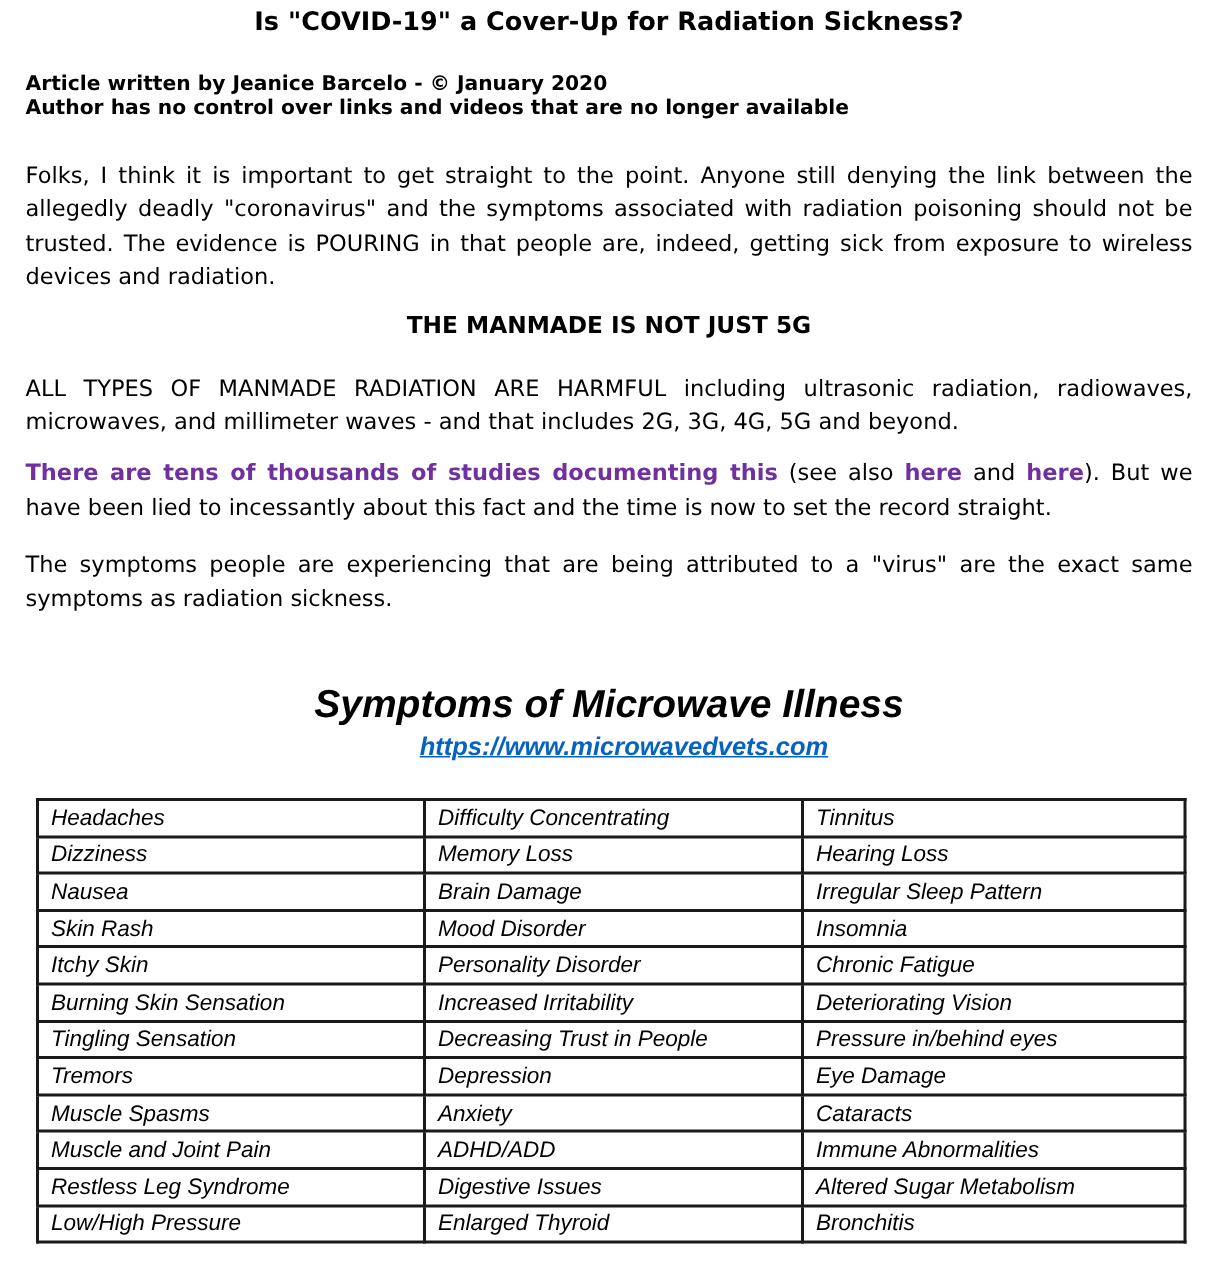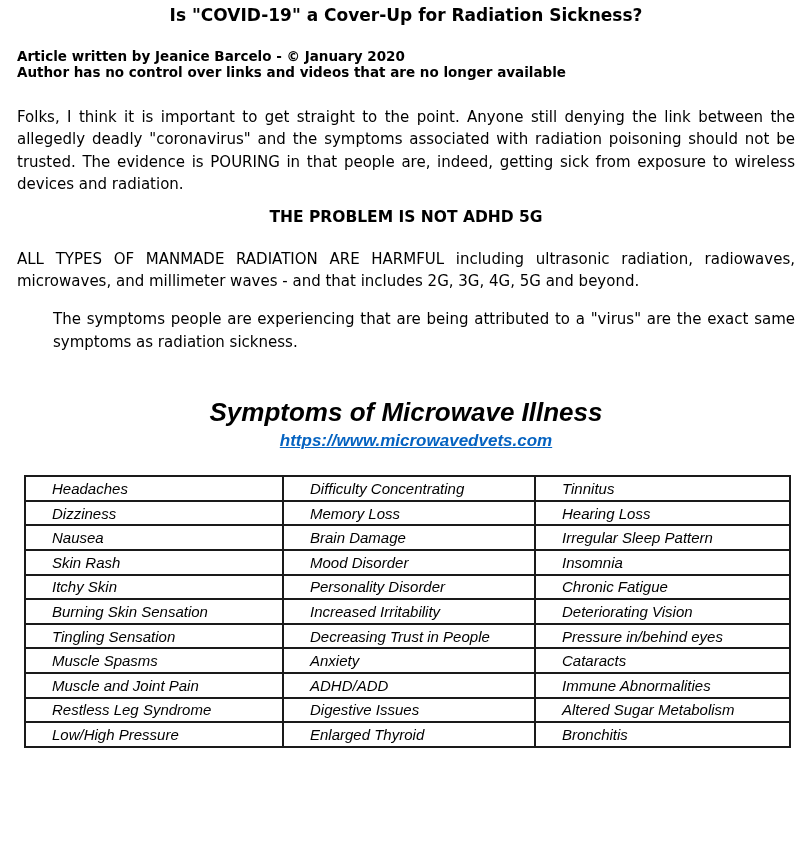--- a/index.html
+++ b/index.html
@@ -19,21 +19,21 @@
   .body-par{
     font-size:15px;line-height:22.4px;text-align:justify;margin:0;
   }
   .p1{margin-top:26px;}
   .center-heading{
     font-size:15.5px;font-weight:bold;text-align:center;
     margin:10px 0 0 0;line-height:22px;
   }
   .p2{margin-top:20px;}
   .p3{margin-top:12px;}
-  .p4{margin-top:16px;margin-left:36px;}
+  .p4{margin-top:16px;}
   a.purple-link{
     color:#7030A0;font-weight:bold;text-decoration:none;cursor:pointer;
   }
   .symptoms-section{margin-top:44px;font-style:italic;}
   .symptoms-heading{
     font-family:"Liberation Sans",sans-serif;
     font-size:26px;font-weight:bold;text-align:center;
     margin:0;line-height:30px;color:#000;
   }
   .symptoms-link-row{text-align:center;margin-top:4px;line-height:20px;}
@@ -45,45 +45,46 @@
   table.symptoms-table{
     border-collapse:collapse;
     margin:24px 0 0 7px;
     width:765px;
     table-layout:fixed;
   }
   table.symptoms-table td{
     border:2px solid #1a1a1a;
     font-family:"Liberation Sans",sans-serif;
     font-size:15px;
-    padding:1px 4px 1px 26px;
+    padding:1px 4px 1px 8px;
     height:20.6px;
     white-space:nowrap;
     overflow:hidden;
   }
   col.c1{width:258px;} col.c2{width:252px;} col.c3{width:255px;}
 </style>
 </head>
 <body>
 
 <main class="page">
 
   <h1 class="doc-title">Is "COVID-19" a Cover-Up for Radiation Sickness?</h1>
 
   <div class="byline">
     <div>Article written by Jeanice Barcelo - © January 2020</div>
     <div>Author has no control over links and videos that are no longer available</div>
   </div>
 
   <p class="body-par p1">Folks, I think it is important to get straight to the point.  Anyone still denying the link between the allegedly deadly "coronavirus" and the symptoms associated with radiation poisoning should not be trusted.  The evidence is POURING in that people are, indeed, getting sick from exposure to wireless devices and radiation.</p>
 
-  <h2 class="center-heading">THE PROBLEM IS NOT ADHD 5G</h2>
+  <h2 class="center-heading">THE MANMADE IS NOT JUST 5G</h2>
 
   <p class="body-par p2">ALL TYPES OF MANMADE RADIATION ARE HARMFUL including ultrasonic radiation, radiowaves, microwaves, and millimeter waves - and that includes 2G, 3G, 4G, 5G and beyond.</p>
 
+  <p class="body-par p3"><a class="purple-link">There are tens of thousands of studies documenting this</a><span> (see also </span><a class="purple-link">here</a><span> and </span><a class="purple-link">here</a><span>).  But we have been lied to incessantly about this fact and the time is now to set the record straight.</span></p>
 
   <p class="body-par p4">The symptoms people are experiencing that are being attributed to a "virus" are the exact same symptoms as radiation sickness.</p>
 
   <section class="symptoms-section">
     <h2 class="symptoms-heading">Symptoms of Microwave Illness</h2>
     <div class="symptoms-link-row">
       <a class="blue-link">https://www.microwavedvets.com</a>
     </div>
     <table class="symptoms-table">
       <colgroup>
@@ -121,20 +122,25 @@
             <td>Burning Skin Sensation</td>
             <td>Increased Irritability</td>
             <td>Deteriorating Vision</td>
           </tr>
           <tr>
             <td>Tingling Sensation</td>
             <td>Decreasing Trust in People</td>
             <td>Pressure in/behind eyes</td>
           </tr>
           <tr>
+            <td>Tremors</td>
+            <td>Depression</td>
+            <td>Eye Damage</td>
+          </tr>
+          <tr>
             <td>Muscle Spasms</td>
             <td>Anxiety</td>
             <td>Cataracts</td>
           </tr>
           <tr>
             <td>Muscle and Joint Pain</td>
             <td>ADHD/ADD</td>
             <td>Immune Abnormalities</td>
           </tr>
           <tr>

